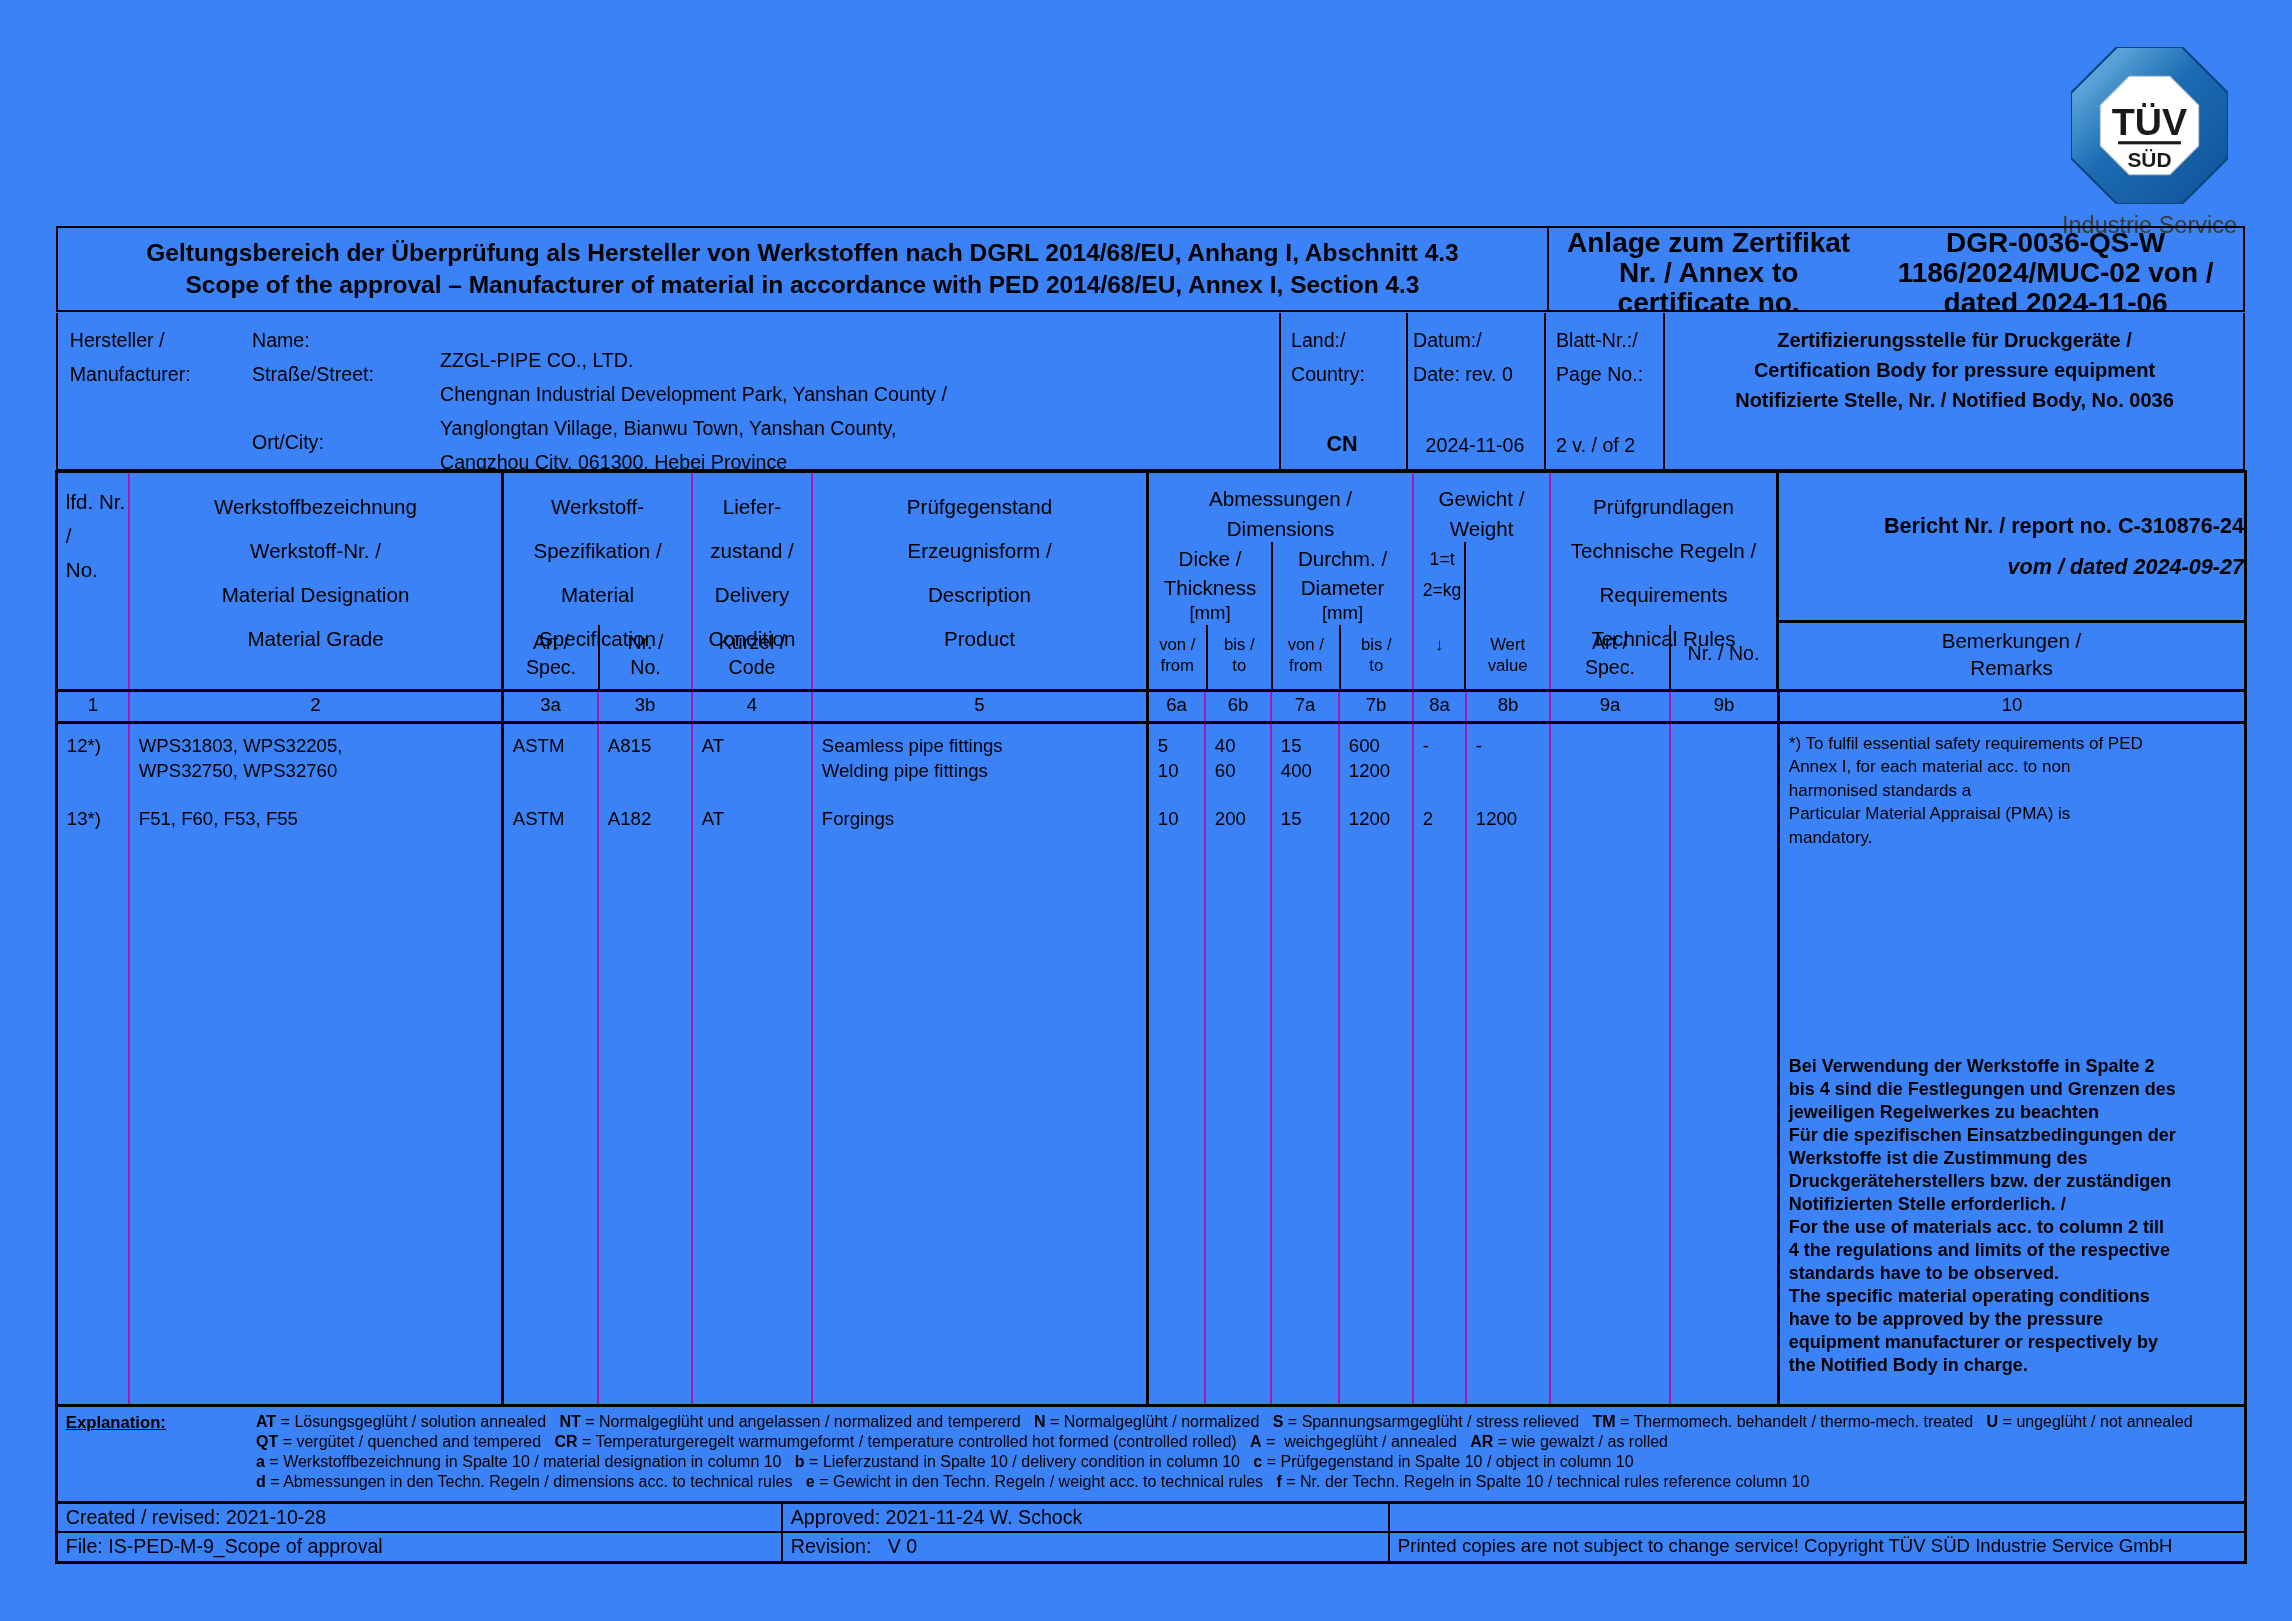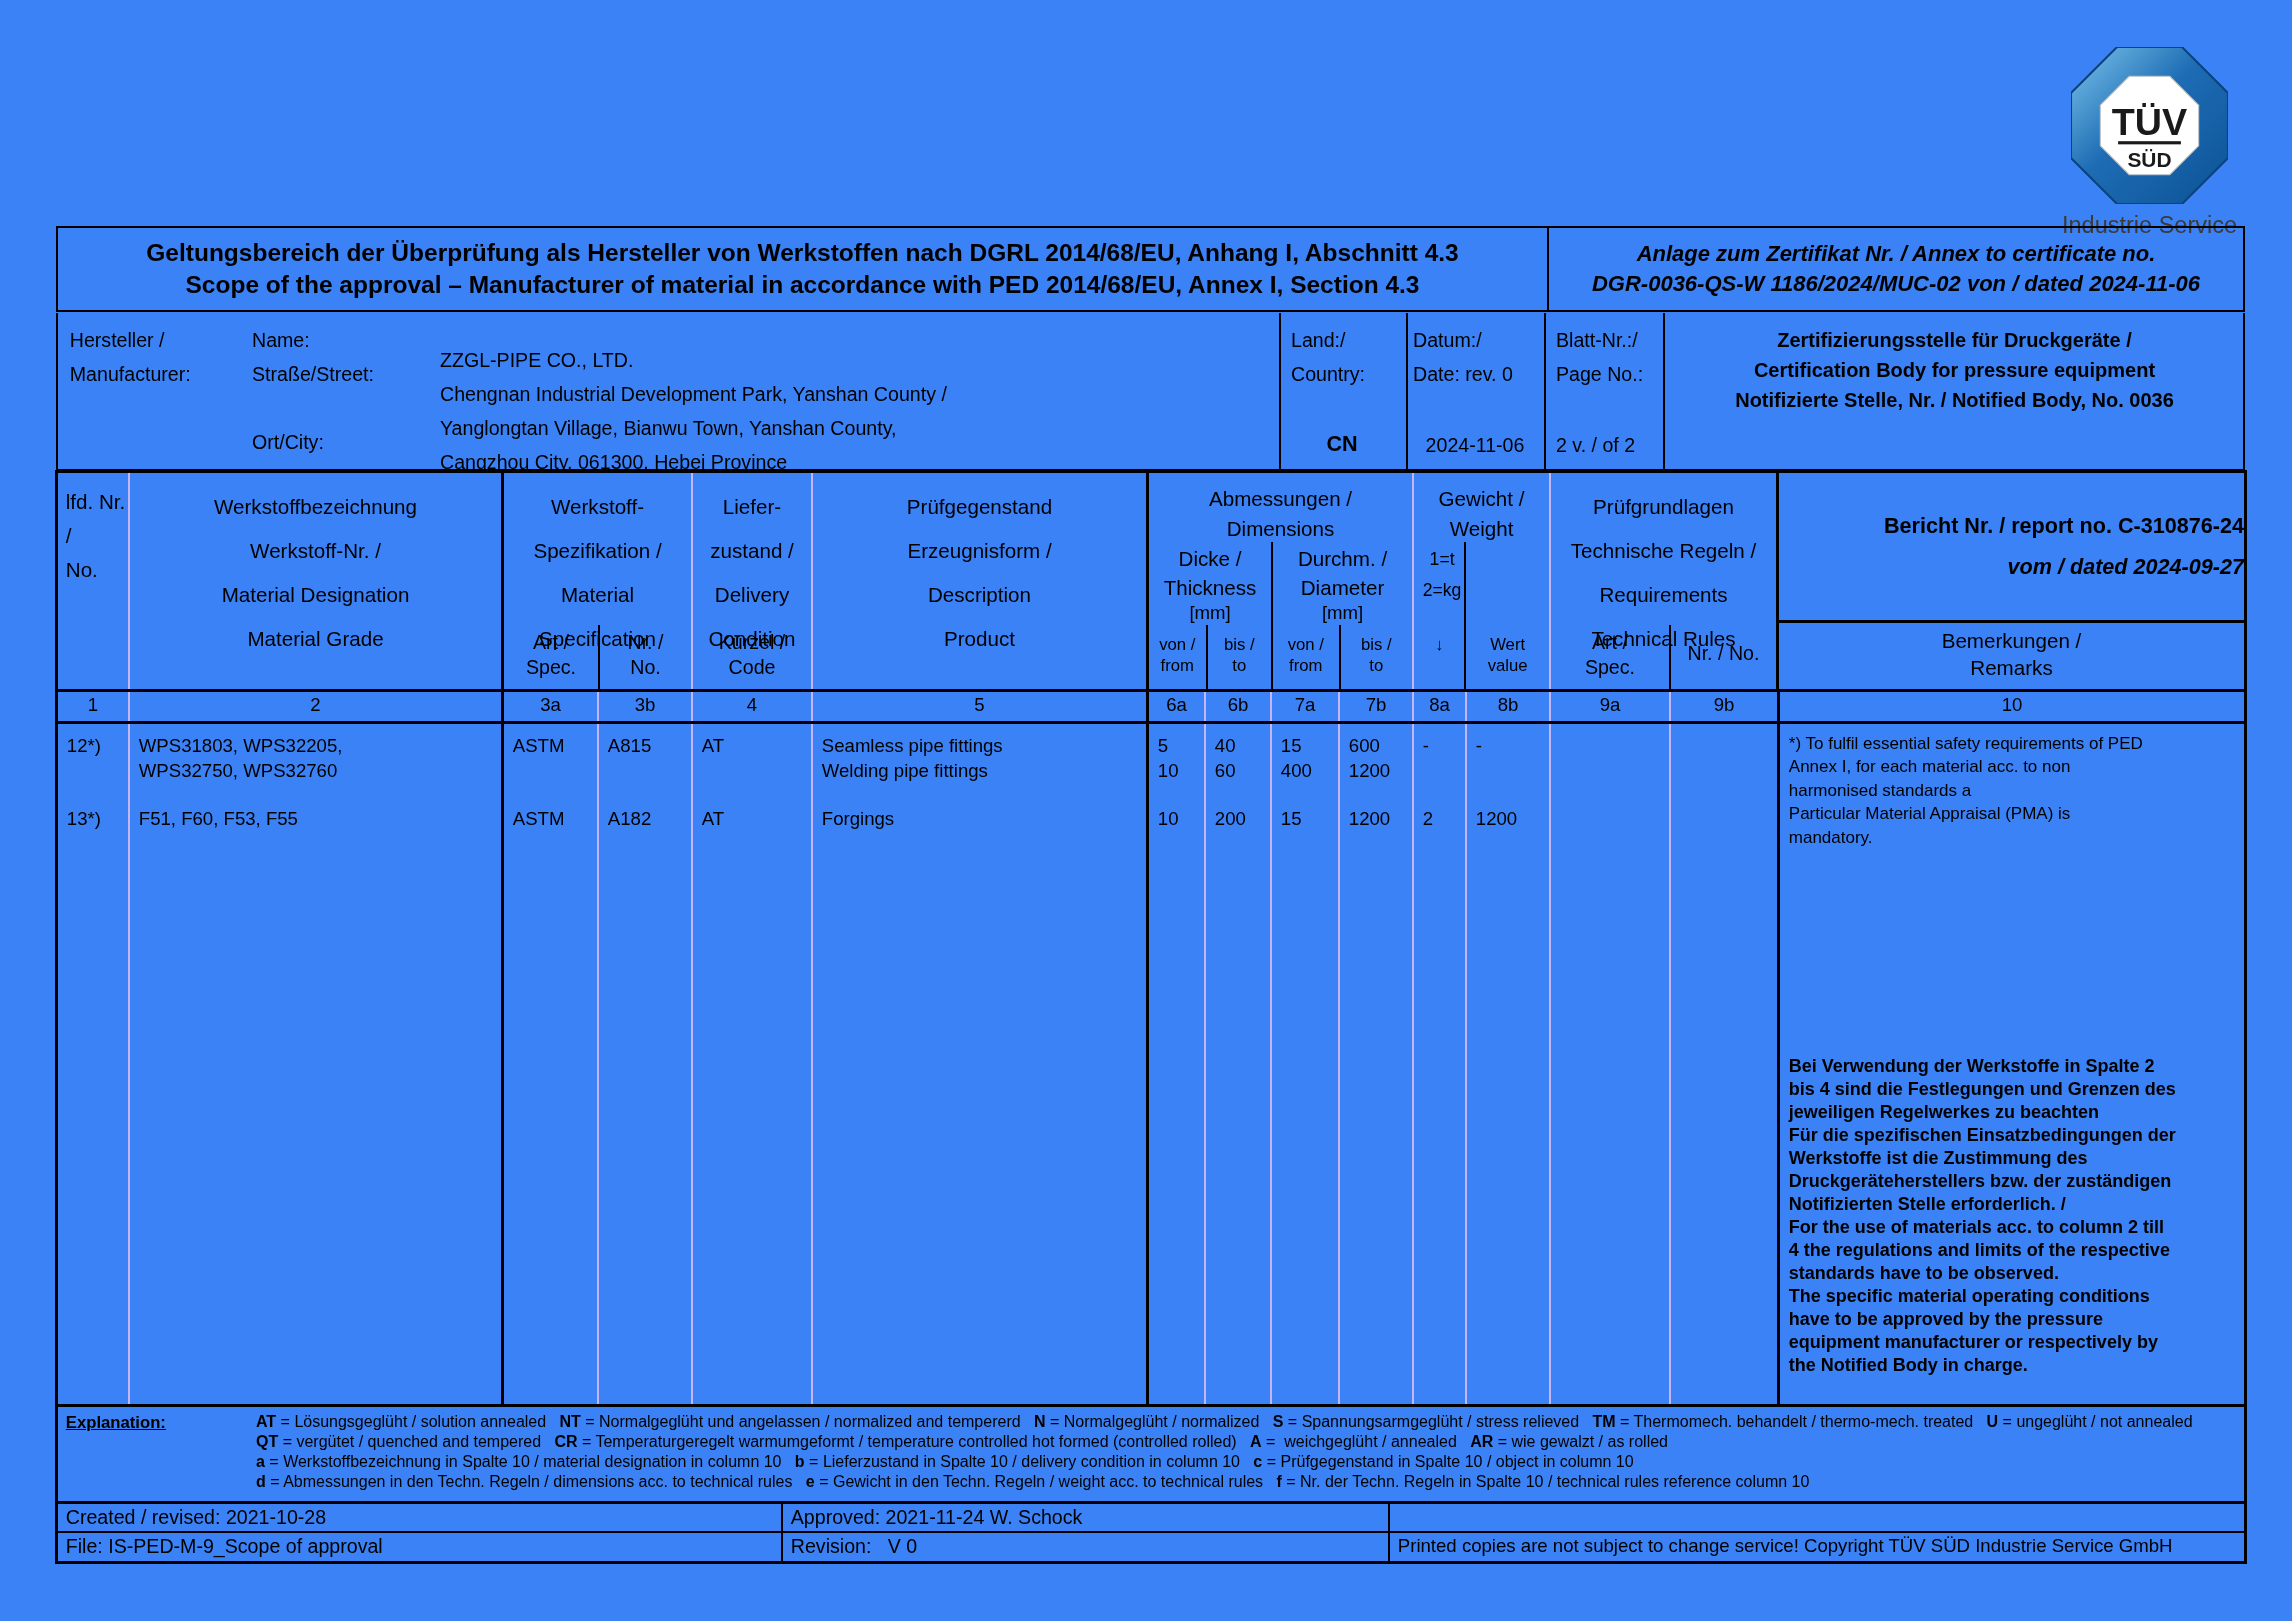--- a/index.html
+++ b/index.html
@@ -9,43 +9,43 @@
   
   .logo{position:absolute;left:2044px;top:47px;width:211px;}
   .logo svg{display:block;margin:0 auto;}
   .logo-cap{margin-top:7.8px;text-align:center;font-size:23.5px;color:#3a3a3a;}
 
   
   .tbox{position:absolute;left:56px;top:226px;width:1493px;height:86px;border:2.9px solid #000;
         box-sizing:border-box;display:flex;flex-direction:column;justify-content:center;
         font-weight:bold;font-size:24.5px;line-height:32px;text-align:center;}
   .abox{position:absolute;left:1549px;top:226px;width:696px;height:86px;border:2.9px solid #000;border-left:none;
-        box-sizing:border-box;display:flex;flex-direction:column;justify-content:center;
-        font-weight:bold;font-size:22px;line-height:30px;text-align:center;font-style:italic;}
+        box-sizing:border-box;display:flex;justify-content:center;
+        font-weight:bold;font-size:28px;line-height:30px;text-align:center;}
 
   
   .mfr{position:absolute;left:56px;top:313px;width:2189px;height:158px;border:2.9px solid #000;border-top:none;
        box-sizing:border-box;font-size:19.6px;}
   .mcol{position:absolute;top:9.8px;line-height:34px;white-space:pre-line;}
   .mc1{left:11.8px;width:181px;}
   .mc2{left:194px;width:186px;}
   .mc3{left:382px;width:833px;margin-top:20px;}
   .vline{position:absolute;top:0;width:2px;height:100%;background:#000;}
   .land-lab{position:absolute;left:1233px;top:9.8px;line-height:34px;white-space:pre-line;}
   .land-val{position:absolute;left:1221px;bottom:11.8px;width:126px;text-align:center;font-weight:bold;font-size:21.6px;}
   .datum-lab{position:absolute;left:1355px;top:9.8px;line-height:34px;white-space:pre-line;}
   .datum-val{position:absolute;left:1348px;bottom:11.8px;width:138px;text-align:center;}
   .blatt-lab{position:absolute;left:1498px;top:9.8px;line-height:34px;white-space:pre-line;}
   .blatt-val{position:absolute;left:1498px;bottom:11.8px;}
   .zert{position:absolute;left:1607px;top:11.8px;width:579px;text-align:center;font-weight:bold;
         font-size:20px;line-height:30px;white-space:pre-line;}
 
   
   .table{position:absolute;left:55px;top:470px;width:2192px;border:3.9px solid #000;box-sizing:border-box;}
-  .br2{border-right:2px solid #c4b5fd;}
+  .br2{border-right:2px solid #a21caf;}
   .br4{border-right:3.9px solid #000;}
 
   .thead{display:grid;grid-template-columns:72px 374px 189px 120px 336px 265px 137px 228px auto;
          height:216px;border-bottom:3.9px solid #000;font-size:20.6px;}
   .thead>div{box-sizing:border-box;overflow:hidden;}
   .h-c1{padding:11.8px 0 0 7.8px;line-height:34px;white-space:pre-line;}
   .h-top{height:152px;box-sizing:border-box;padding-top:11.8px;line-height:44px;text-align:center;white-space:pre-line;}
   .h-sub{height:64px;display:flex;box-sizing:border-box;}
   .h-sub>div{box-sizing:border-box;text-align:center;font-size:19.6px;line-height:25.5px;padding-top:4.9px;white-space:pre-line;}
   .dv{border-left:2px solid #000;}

